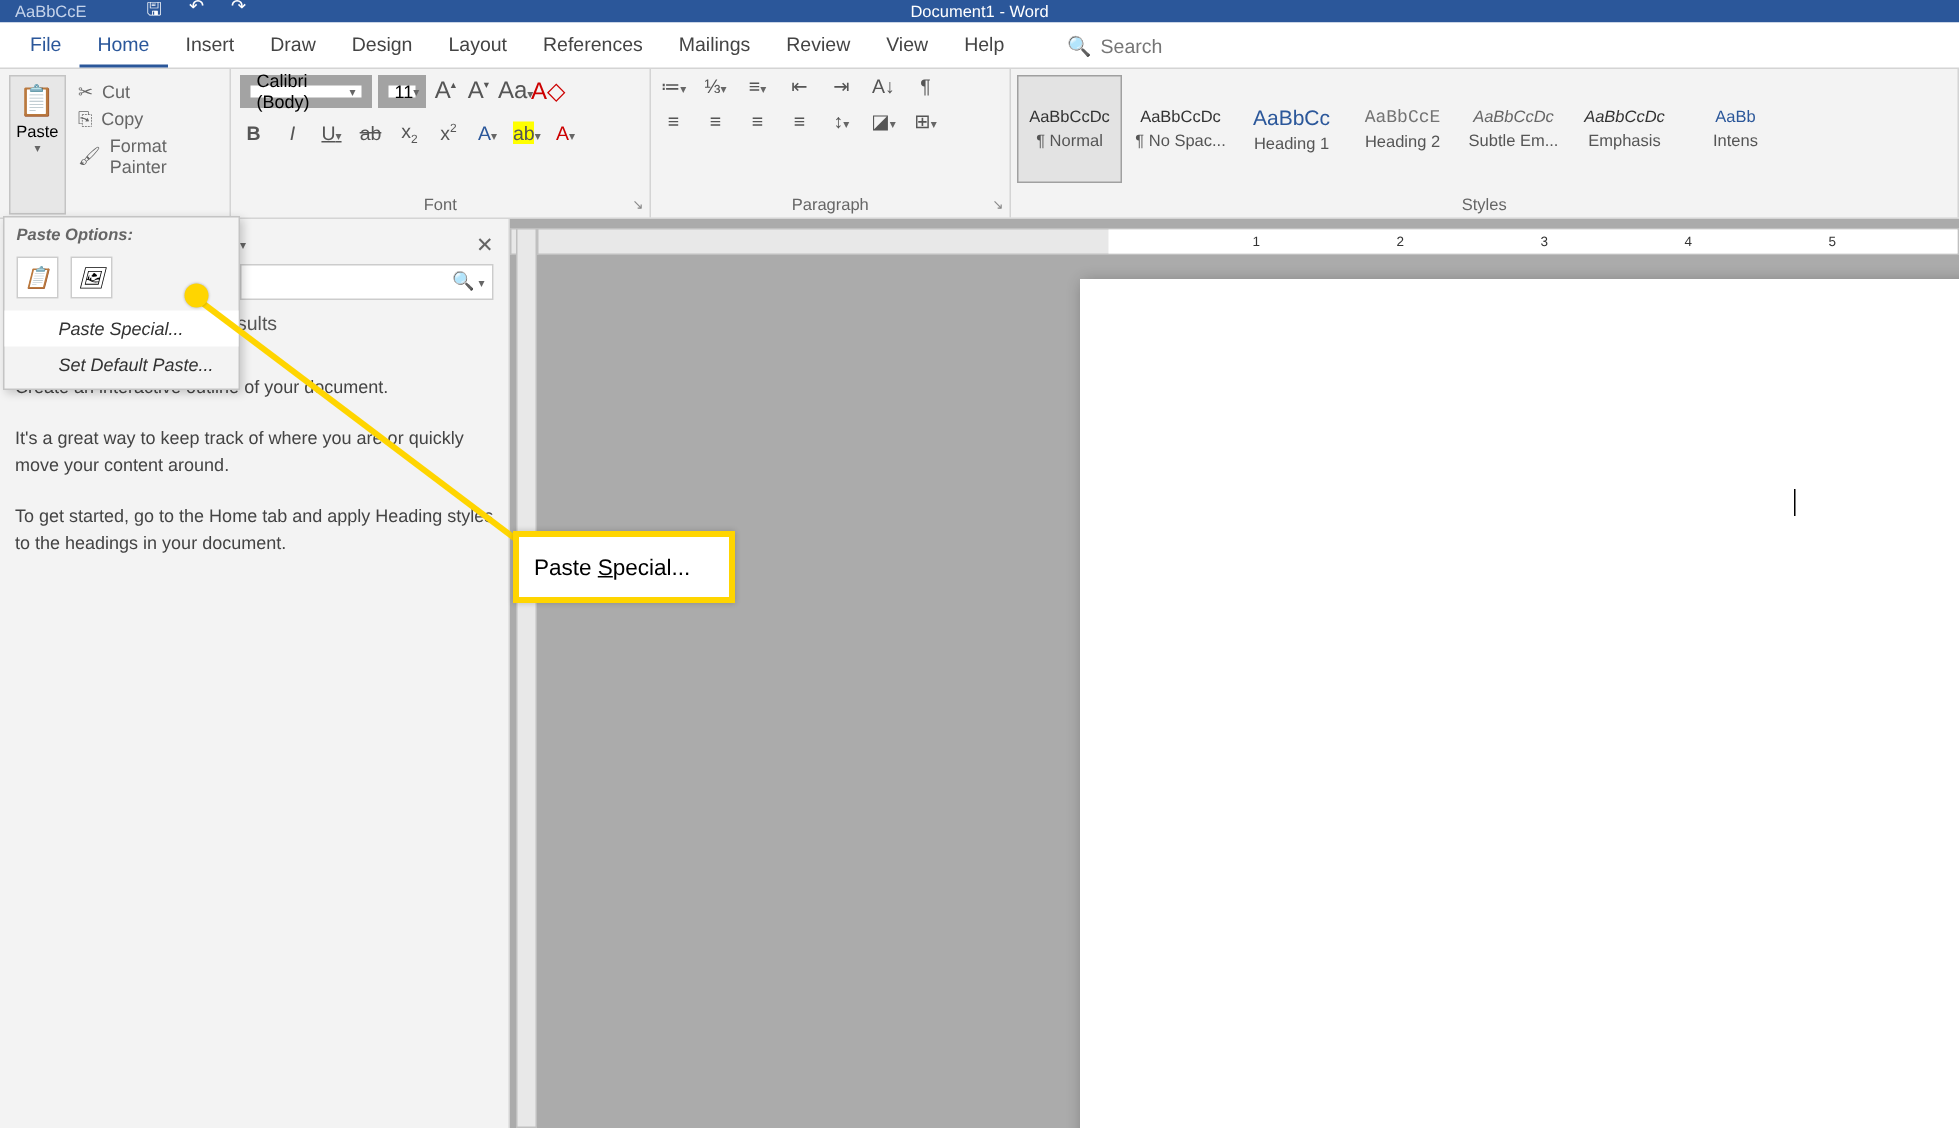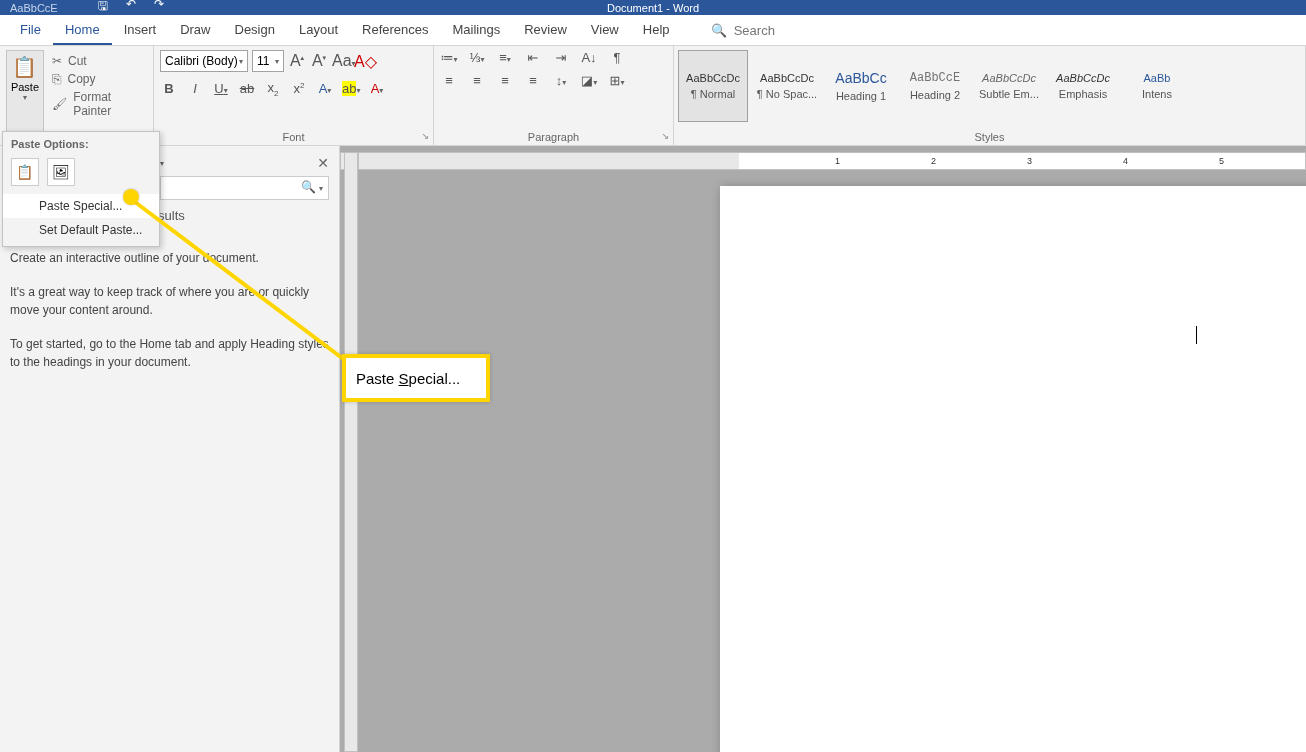--- a/index.html
+++ b/index.html
@@ -29,41 +29,41 @@
   .paste-btn { width: 40px; display: flex; flex-direction: column; align-items: center; justify-content: flex-start; padding-top: 4px; background: #e7e7e7; border: 1px solid #c4c4c4; }
   .paste-btn .icon { font-size: 20px; }
   .paste-btn .lbl { font-size: 11px; margin-top: 2px; }
   .paste-btn .drop { font-size: 8px; color: #666; }
   .clip-right { display: flex; flex-direction: column; gap: 4px; padding-left: 8px; padding-top: 4px; font-size: 12px; }
   .clip-item { display: flex; align-items: center; gap: 6px; color: #666; }
 
   
   .font-group { width: 280px; }
   .font-row1 { display: flex; align-items: center; gap: 4px; margin-bottom: 8px; }
-  .font-select { border: 1px solid #a3a3a3; background: #fff; height: 22px; font-size: 12px; padding: 0 4px; display: flex; align-items: center; }
+  .font-select { border: 7px solid #a3a3a3; background: #fff; height: 22px; font-size: 12px; padding: 0 4px; display: flex; align-items: center; }
   .font-name { width: 88px; justify-content: space-between; }
   .font-size { width: 32px; justify-content: space-between; }
   .font-row2 { display: flex; align-items: center; gap: 8px; font-size: 13px; }
   .fbtn { width: 18px; text-align: center; color: #555; }
 
   
   .para-group { width: 240px; }
   .para-row { display: flex; gap: 10px; margin-bottom: 8px; }
   .pbtn { width: 18px; text-align: center; color: #555; font-size: 13px; }
 
   
   .styles-group { flex: 1; padding: 4px; }
   .styles-row { display: flex; gap: 4px; height: 72px; }
   .style-item { width: 70px; display: flex; flex-direction: column; align-items: center; justify-content: center; text-align: center; padding: 4px; border: 1px solid transparent; }
   .style-item.selected { border: 1px solid #a0a0a0; background: #e3e3e3; }
   .style-preview { font-size: 11px; color: #333; margin-bottom: 4px; }
   .style-name { font-size: 11px; color: #555; white-space: nowrap; }
 
   
-  .paste-menu { position: absolute; left: 2px; top: 131px; width: 158px; background: #f3f3f3; border: 1px solid #c4c4c4; box-shadow: 2px 2px 6px rgba(0,0,0,0.2); z-index: 100; padding-bottom: 4px; }
+  .paste-menu { position: absolute; left: 2px; top: 144px; width: 158px; background: #f3f3f3; border: 1px solid #c4c4c4; box-shadow: 2px 2px 6px rgba(0,0,0,0.2); z-index: 100; padding-bottom: 4px; font-style: italic; }
   .paste-menu-header { font-size: 11px; font-weight: bold; color: #666; padding: 6px 8px 4px; }
   .paste-icons { display: flex; gap: 8px; padding: 4px 8px 8px; }
   .paste-icon { width: 28px; height: 28px; border: 1px solid #ccc; background: #fff; display: flex; align-items: center; justify-content: center; font-size: 14px; }
   .paste-menu-item { font-size: 12px; padding: 5px 8px 5px 36px; color: #333; }
   .paste-menu-item.highlighted { background: #fff; }
 
   
   .nav-pane { position: absolute; left: 0; top: 146px; width: 340px; bottom: 0; background: #f3f3f3; border-right: 1px solid #d4d4d4; z-index: 50; }
   .nav-header { display: flex; align-items: center; justify-content: space-between; padding: 8px 10px 4px 160px; font-size: 13px; color: #444; height: 30px; }
   .nav-header .nav-close { color: #666; font-size: 14px; }

